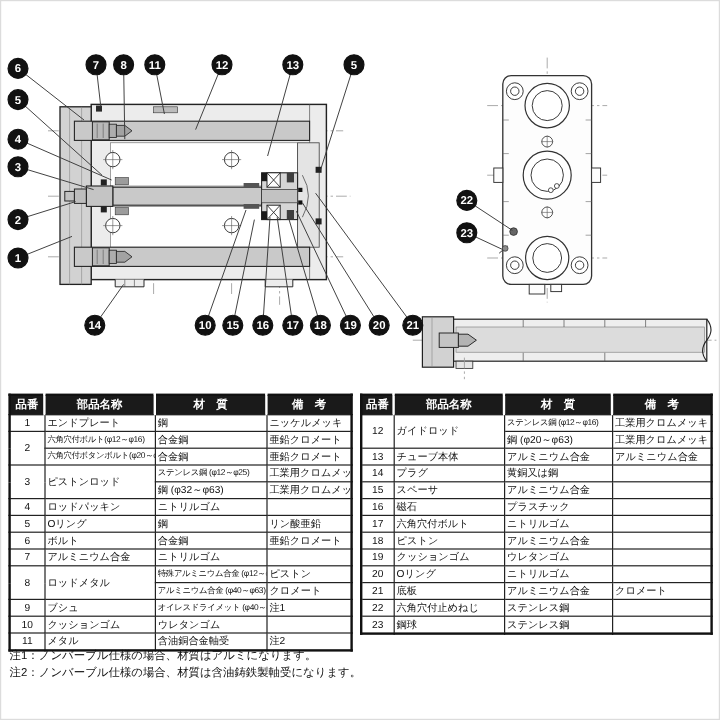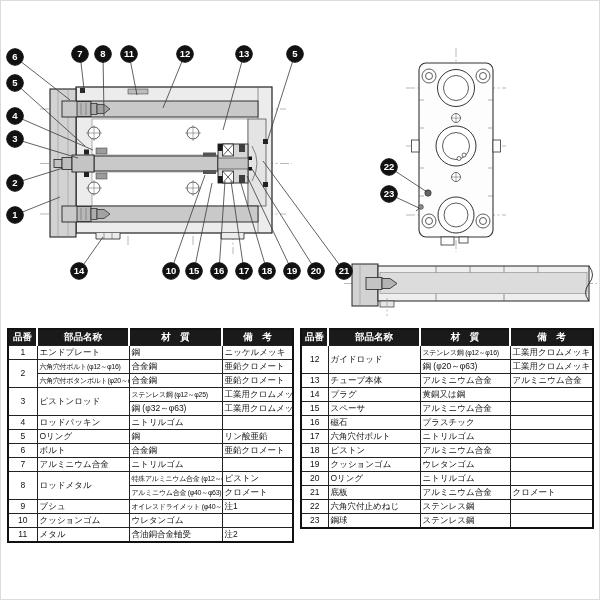--- a/index.html
+++ b/index.html
@@ -451,15 +451,19 @@
         </tr>
         <tr>
           <td class="no">23</td>
           <td class="name">鋼球</td>
           <td class="mat">ステンレス鋼</td>
           <td class="note"></td>
         </tr>
       </tbody>
   </table>
 
+  <div class="footnotes" id="footnotes">
+      <div>注1：ノンバーブル仕様の場合、材質はアルミになります。</div>
+      <div>注2：ノンバーブル仕様の場合、材質は含油鋳鉄製軸受になります。</div>
+    </div>
 
   <div class="frame"></div>
 </div>
 
 </body></html>

